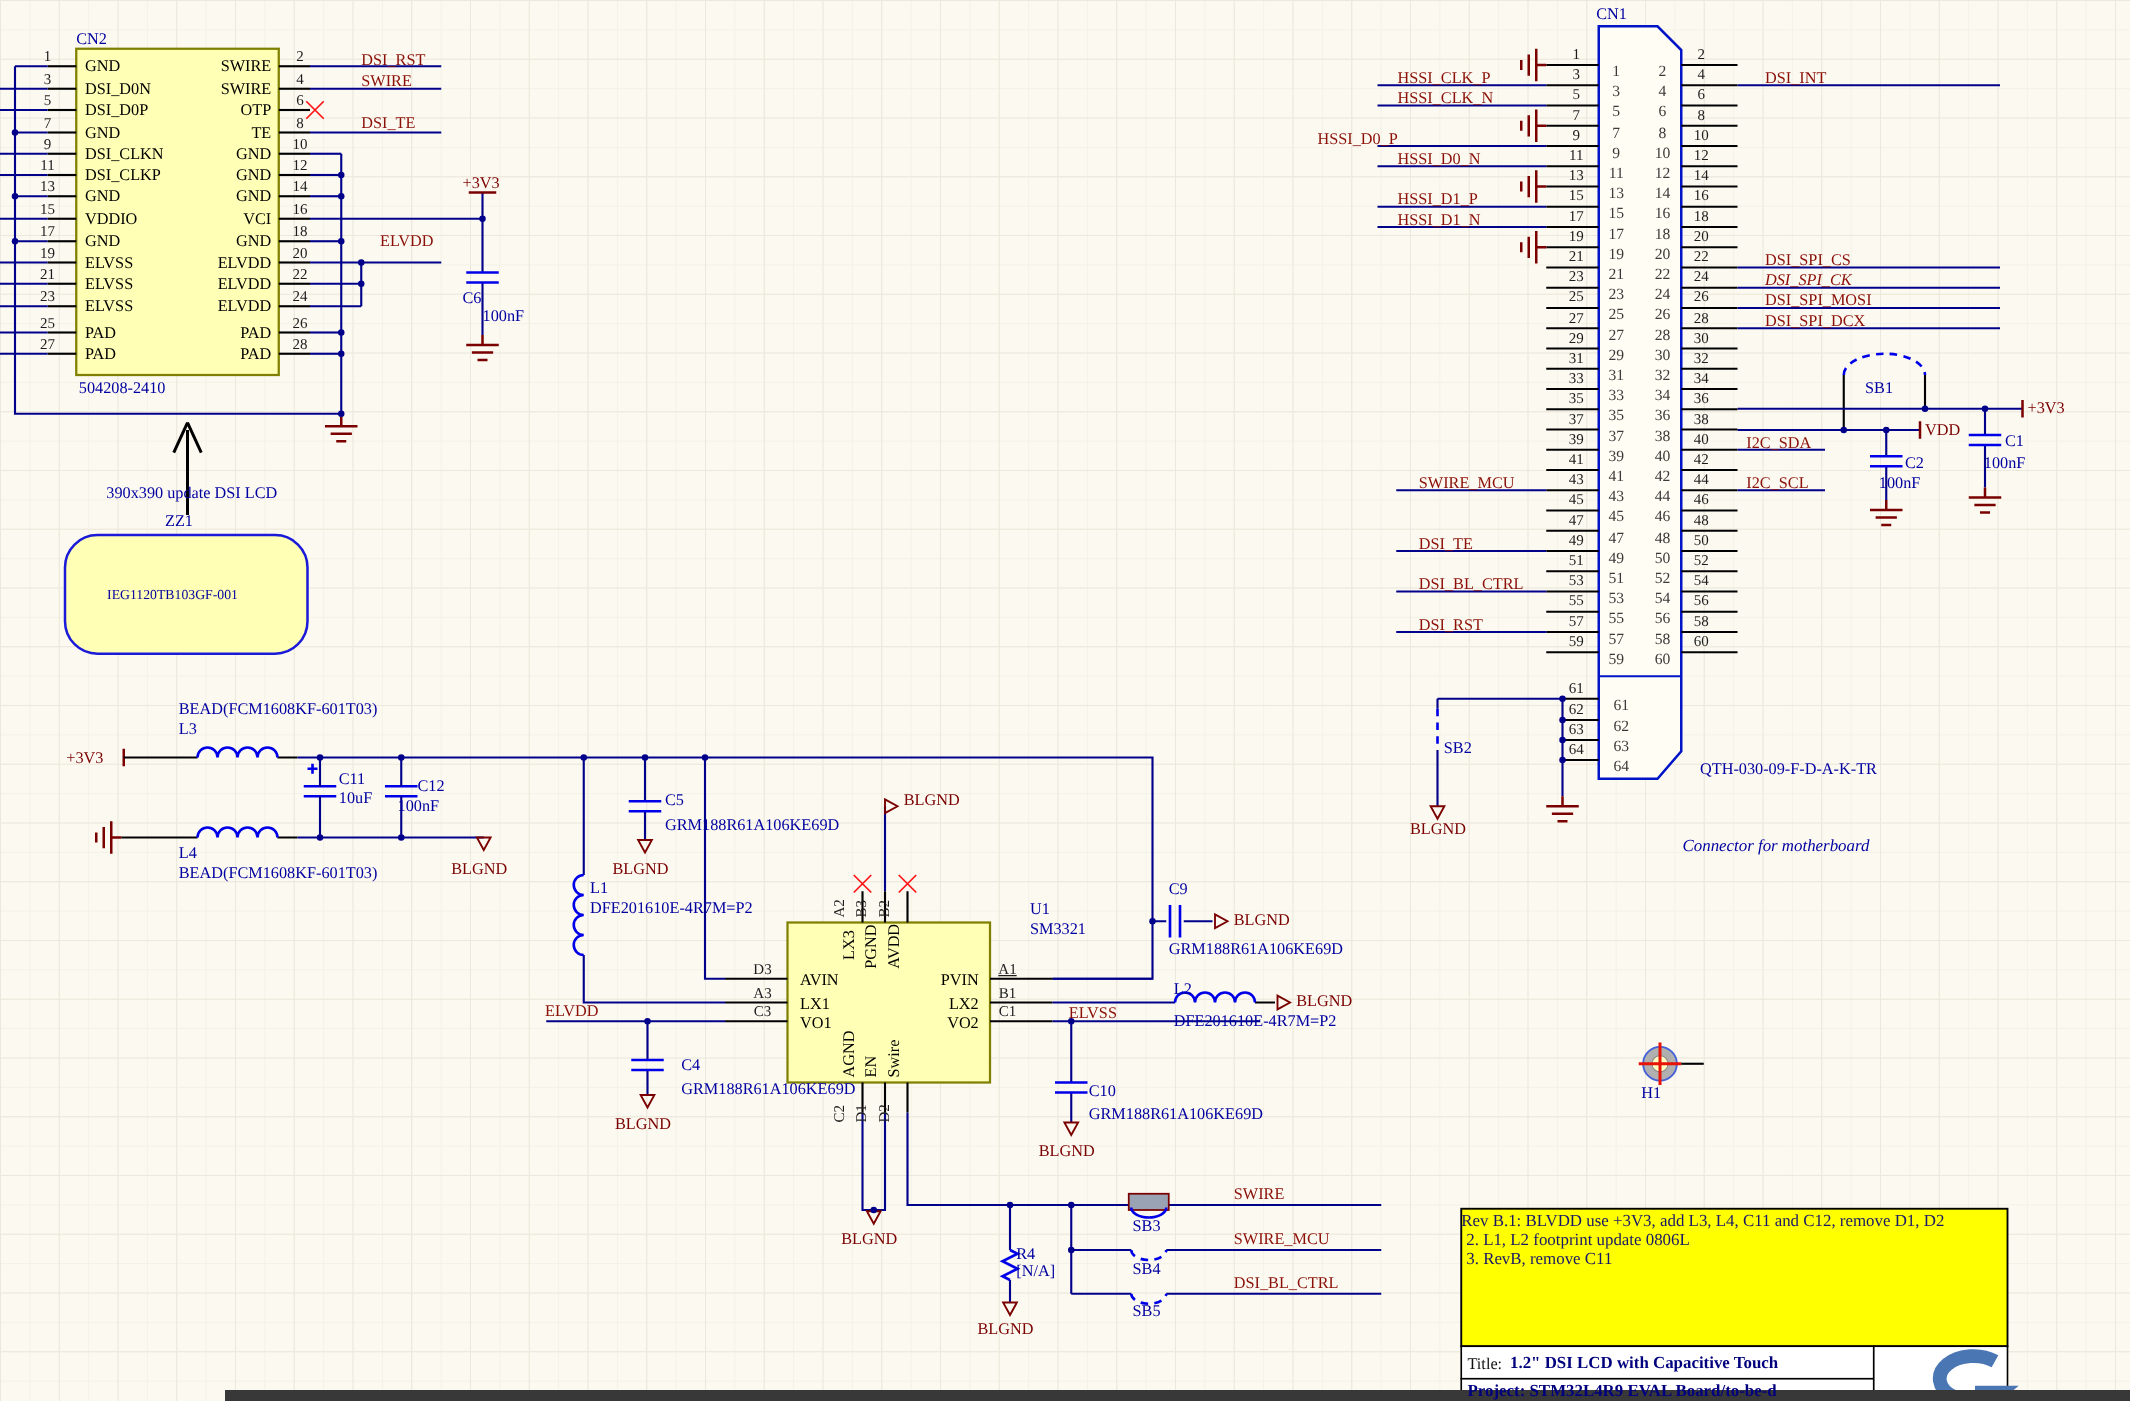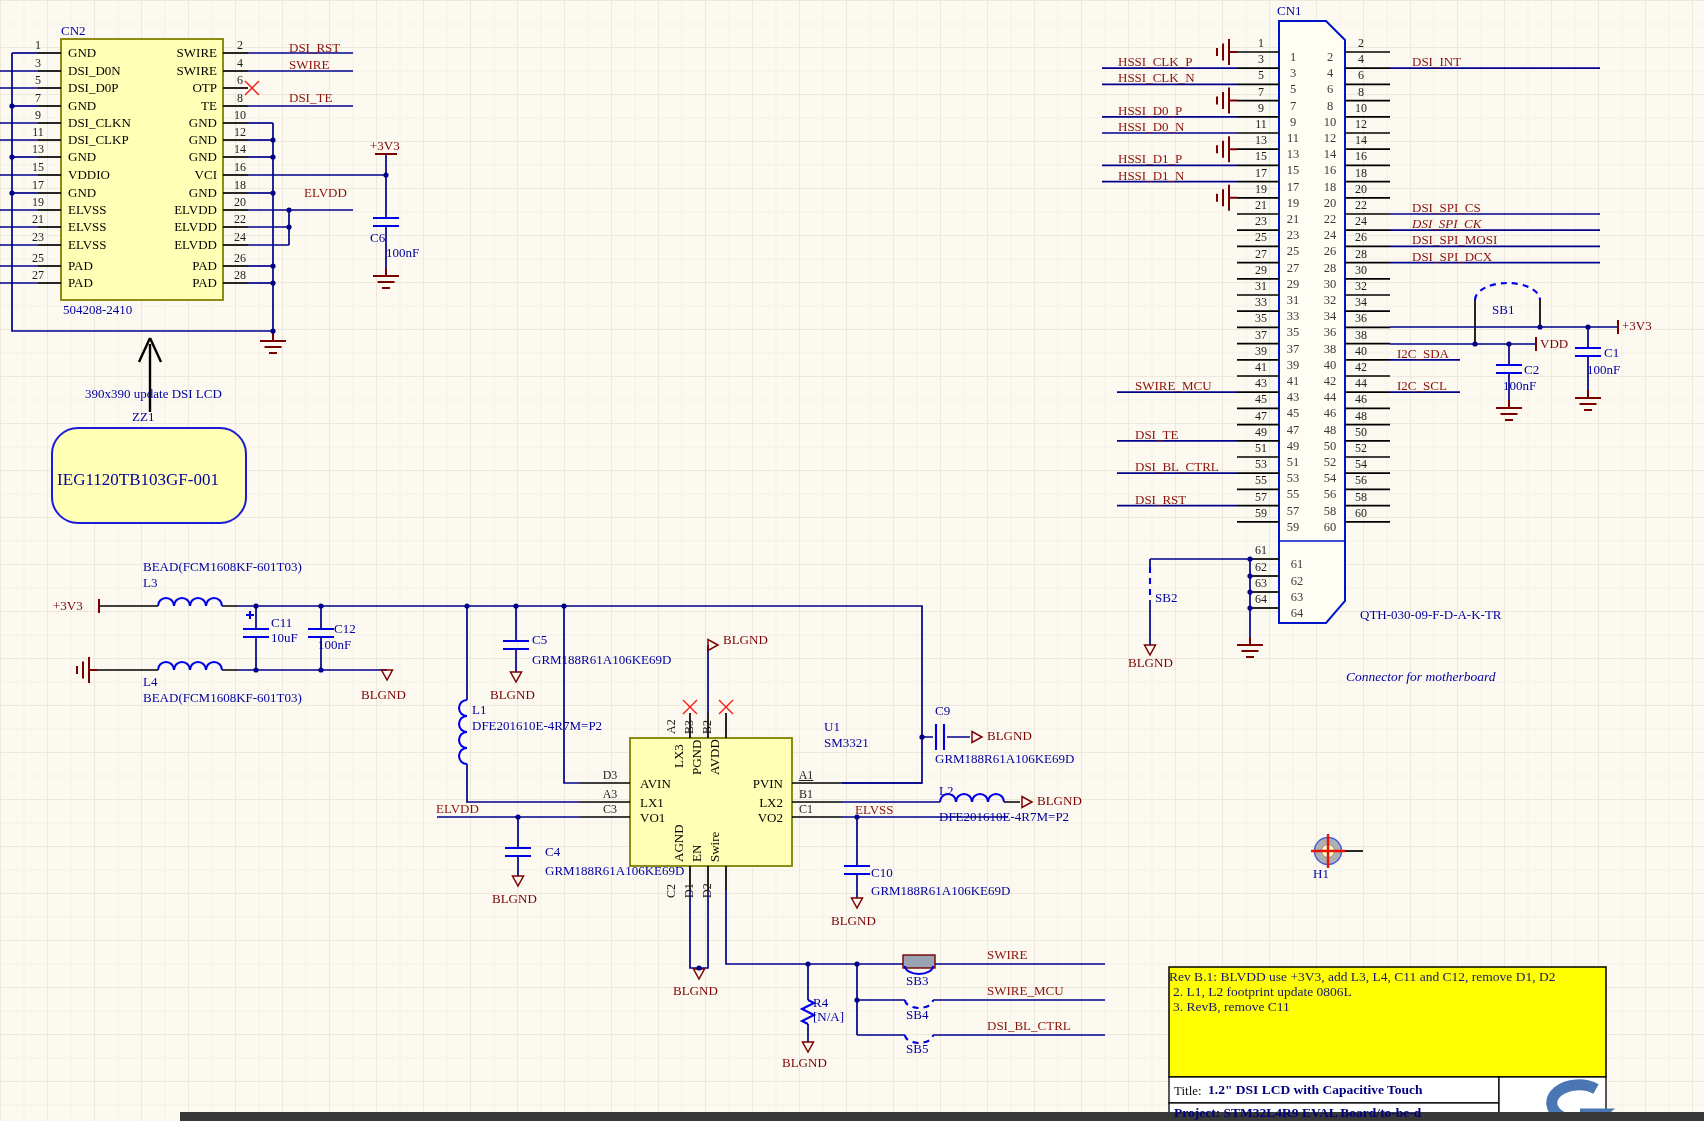--- a/index.html
+++ b/index.html
@@ -300,21 +300,21 @@
 <div class="lbl net" style="left:289px;top:41px">DSI_RST</div>
 <div class="lbl net" style="left:289px;top:58px">SWIRE</div>
 <div class="lbl net" style="left:289px;top:91px">DSI_TE</div>
 <div class="lbl net" style="left:304px;top:186px">ELVDD</div>
 <div class="lbl port" style="left:370px;top:139px">+3V3</div>
 <div class="lbl des" style="left:370px;top:231px">C6</div>
 <div class="lbl des" style="left:386px;top:246px">100nF</div>
 
 <div class="lbl des" style="left:85px;top:387px">390x390 update DSI LCD</div>
 <div class="lbl des" style="left:132px;top:410px">ZZ1</div>
-<div class="lbl des ctr" style="left:52px;top:471px;width:172px;font-size:17px">IEG1120TB103GF-001</div>
+<div class="lbl des ctr" style="left:52px;top:471px;width:172px;font-size:11px">IEG1120TB103GF-001</div>
 
 <div class="lbl port" style="left:53px;top:599px">+3V3</div>
 <div class="lbl des" style="left:143px;top:560px">BEAD(FCM1608KF-601T03)</div>
 <div class="lbl des" style="left:143px;top:576px">L3</div>
 <div class="lbl des" style="left:143px;top:675px">L4</div>
 <div class="lbl des" style="left:143px;top:691px">BEAD(FCM1608KF-601T03)</div>
 <div class="lbl des" style="left:271px;top:616px">C11</div>
 <div class="lbl des" style="left:271px;top:631px">10uF</div>
 <div class="lbl des" style="left:334px;top:622px">C12</div>
 <div class="lbl des" style="left:318px;top:638px">100nF</div>
@@ -554,21 +554,21 @@
     <div class="lbl num ctr" style="left: 1248px; top: 544px; width: 26px;">61</div>
     <div class="lbl innum ctr" style="left: 1285px; top: 558px; width: 24px;">61</div>
     <div class="lbl num ctr" style="left: 1248px; top: 561px; width: 26px;">62</div>
     <div class="lbl innum ctr" style="left: 1285px; top: 575px; width: 24px;">62</div>
     <div class="lbl num ctr" style="left: 1248px; top: 577px; width: 26px;">63</div>
     <div class="lbl innum ctr" style="left: 1285px; top: 591px; width: 24px;">63</div>
     <div class="lbl num ctr" style="left: 1248px; top: 593px; width: 26px;">64</div>
     <div class="lbl innum ctr" style="left: 1285px; top: 607px; width: 24px;">64</div>
     <div class="lbl net" style="left: 1118px; top: 55.2px;">HSSI_CLK_P</div>
     <div class="lbl net" style="left: 1118px; top: 71.4px;">HSSI_CLK_N</div>
-    <div class="lbl net" style="left: 1118px; top: 103.8px; text-align: right;">HSSI_D0_P</div>
+    <div class="lbl net" style="left: 1054px; top: 103.8px; text-align: right;">HSSI_D0_P</div>
     <div class="lbl net" style="left: 1118px; top: 120px;">HSSI_D0_N</div>
     <div class="lbl net" style="left: 1118px; top: 152.4px;">HSSI_D1_P</div>
     <div class="lbl net" style="left: 1118px; top: 168.6px;">HSSI_D1_N</div>
     <div class="lbl net" style="left: 1135px; top: 379.2px;">SWIRE_MCU</div>
     <div class="lbl net" style="left: 1135px; top: 427.8px;">DSI_TE</div>
     <div class="lbl net" style="left: 1135px; top: 460.2px;">DSI_BL_CTRL</div>
     <div class="lbl net" style="left: 1135px; top: 492.6px;">DSI_RST</div>
     <div class="lbl net" style="left: 1412px; top: 55.2px;">DSI_INT</div>
     <div class="lbl net" style="left: 1412px; top: 201px;">DSI_SPI_CS</div>
     <div class="lbl net" style="left: 1412px; top: 217.2px; font-style: italic;">DSI_SPI_CK</div>

